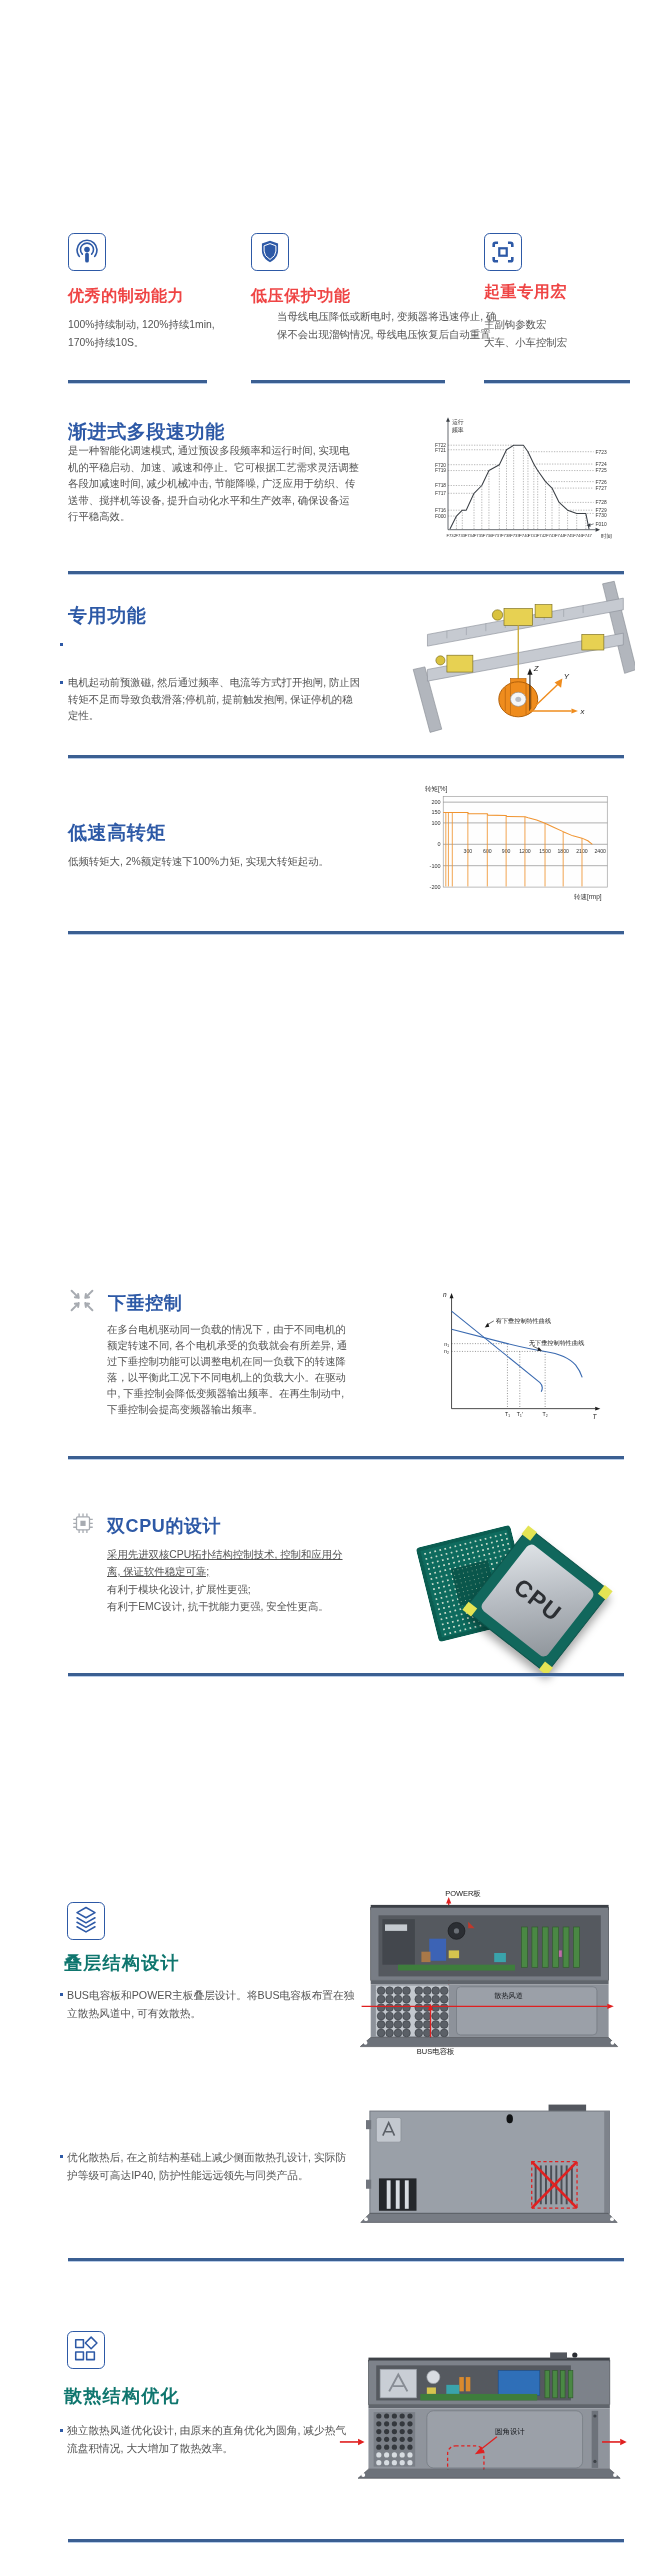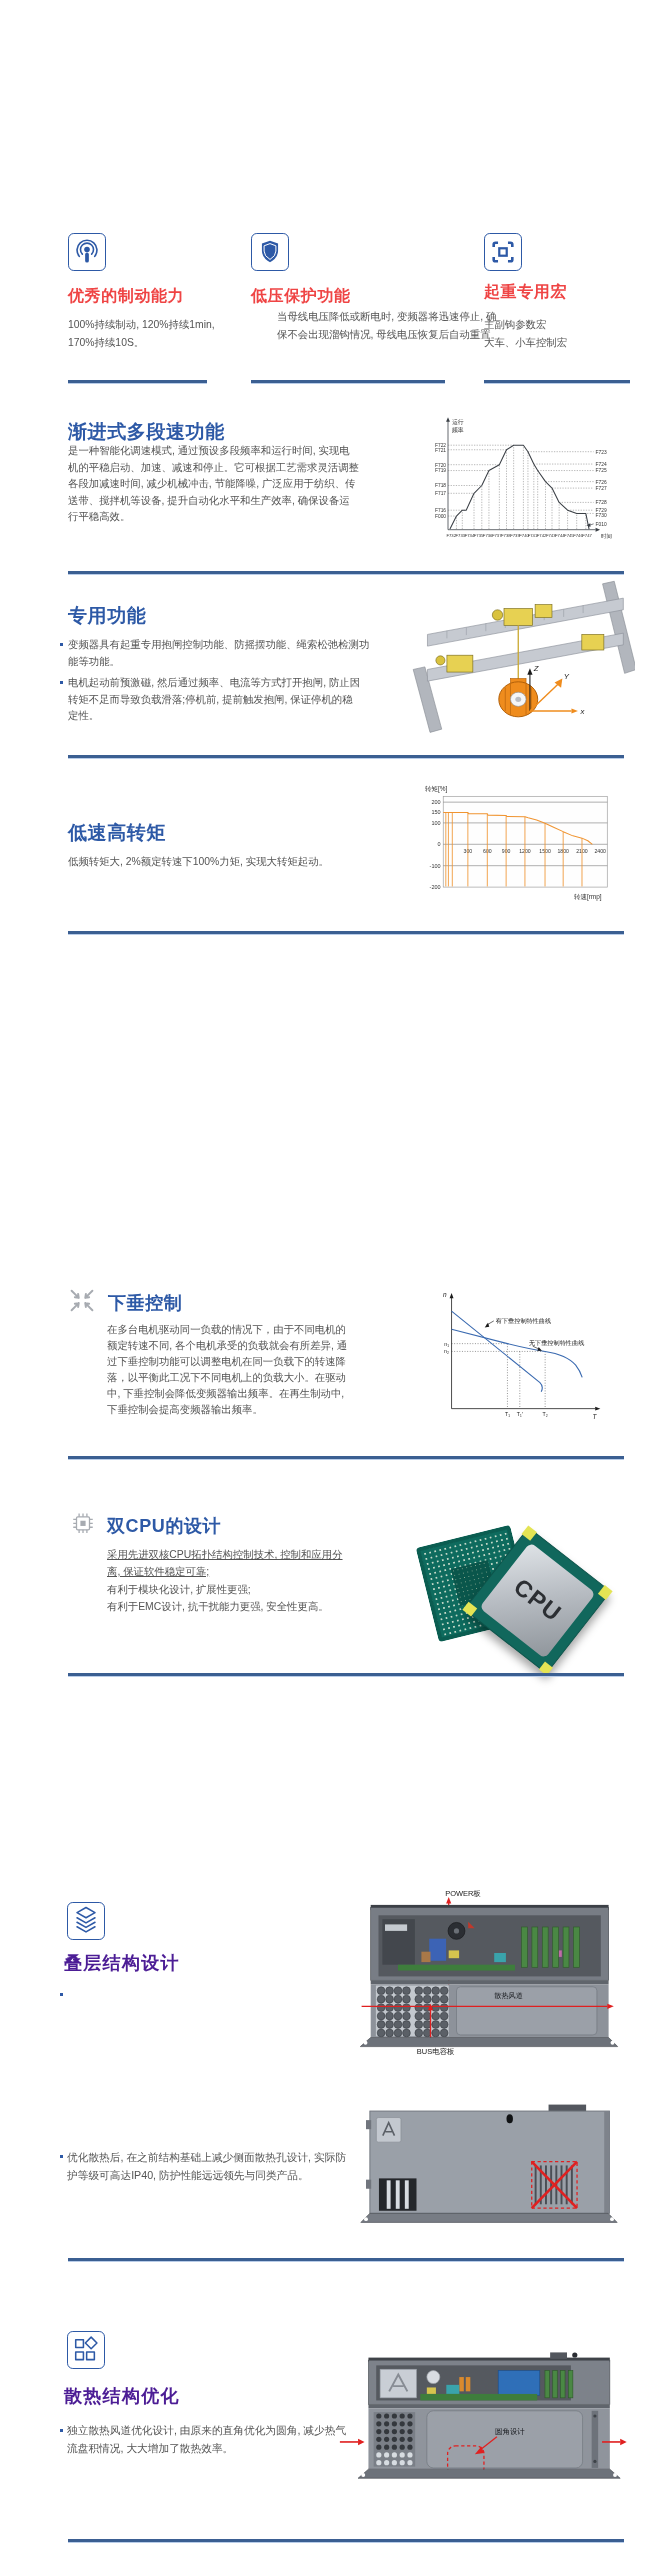--- a/index.html
+++ b/index.html
@@ -4,21 +4,21 @@
 <style>
   html,body{margin:0;padding:0;background:#ffffff;}
   #page{position:relative;width:650px;height:2576px;background:#ffffff;overflow:hidden;
         font-family:"Liberation Sans","DejaVu Sans",sans-serif;color:#545454;}
   .abs{position:absolute;}
   .icon-box{position:absolute;width:36px;height:36px;border:1.3px solid #2d59a6;border-radius:5.8px;
             background:#fff;display:flex;align-items:center;justify-content:center;}
   .feat-title{position:absolute;font-size:16px;font-weight:700;color:#ef4444;letter-spacing:0.6px;white-space:nowrap;}
   .sec-title-blue{position:absolute;font-size:19px;font-weight:700;color:#2d59a6;letter-spacing:0.6px;white-space:nowrap;}
   .sec-title-blue.sm{font-size:18px;}
-  .sec-title-dark{position:absolute;font-size:18px;font-weight:600;color:#4c1d95;letter-spacing:1.3px;white-space:nowrap;}
+  .sec-title-dark{position:absolute;font-size:18px;font-weight:600;color:#0f766e;letter-spacing:1.3px;white-space:nowrap;}
   .para{position:absolute;}
   .para .line{font-size:10.4px;line-height:16.6px;color:#545454;white-space:nowrap;}
   .para.lh27 .line{line-height:17.5px;}
   .para.lh28 .line{line-height:18px;font-size:10.7px;}
   .para.lh24 .line{line-height:16px;}
   .bar{position:absolute;height:2.6px;background:#3b5f92;border-bottom:1.3px solid #b9cde9;}
   .divider{position:absolute;left:68px;width:556px;height:2.6px;background:#3b5f92;border-bottom:1.3px solid #b9cde9;}
   .bullet-sq{position:absolute;width:3.2px;height:3.2px;background:#2d59a6;}
   .chart-svg{position:absolute;}
   svg text{font-family:"Liberation Sans","DejaVu Sans",sans-serif;}
@@ -151,24 +151,20 @@
       <text x="226" y="189">F745</text>
       <text x="240" y="189">F746</text>
       <text x="254" y="189">F747</text>
     </g>
   </svg>
 
   <div class="divider" style="top:571px;"></div>
 
   <div class="sec-title-blue" style="left:68px;top:603px;">专用功能</div>
   <div class="bullet-sq" style="left:60px;top:643px;"></div>
-  <div class="para" style="left:68px;top:637px;">
-    <div class="line">变频器具有起重专用抱闸控制功能、防摇摆功能、绳索松弛检测功</div>
-    <div class="line">能等功能。</div>
-  </div>
   <div class="bullet-sq" style="left:60px;top:681px;"></div>
   <div class="para" style="left:68px;top:675px;">
     <div class="line">电机起动前预激磁, 然后通过频率、电流等方式打开抱闸, 防止因</div>
     <div class="line">转矩不足而导致负载滑落;停机前, 提前触发抱闸, 保证停机的稳</div>
     <div class="line">定性。</div>
   </div>
 
   <svg class="chart-svg" style="left:408px;top:572px;" width="227" height="169" viewBox="0 0 350 260">
     <polygon points="300,18 318,14 352,150 334,156" fill="#b2b6bd" stroke="#898e96" stroke-width="1"></polygon>
     <polygon points="8,150 26,146 52,242 34,247" fill="#b2b6bd" stroke="#898e96" stroke-width="1"></polygon>
@@ -339,20 +335,24 @@
   <div class="divider" style="top:1673px;"></div>
 
   <div class="icon-box" style="left:67px;top:1902px;">
     <svg width="36" height="36" viewBox="0 0 56 56">
       <polygon points="28,7 42,15 28,23 14,15" fill="none" stroke="#2d59a6" stroke-width="2.4" stroke-linejoin="round"></polygon>
       <path d="M14,23 L28,31 L42,23 M14,30 L28,38 L42,30 M14,37 L28,45 L42,37" fill="none" stroke="#2d59a6" stroke-width="2.4" stroke-linejoin="round" stroke-linecap="round"></path>
     </svg>
   </div>
   <div class="sec-title-dark" style="left:64px;top:1951px;">叠层结构设计</div>
   <div class="bullet-sq" style="left:60px;top:1993px;"></div>
+  <div class="para lh28" style="left:67px;top:1986px;">
+    <div class="line">BUS电容板和POWER主板叠层设计。将BUS电容板布置在独</div>
+    <div class="line">立散热风道中, 可有效散热。</div>
+  </div>
 
   <svg class="chart-svg" style="left:359px;top:1888px;" width="260" height="169" viewBox="0 0 400 260">
     <text x="160" y="12" font-size="11.5" fill="#1a1a1a" text-anchor="middle">POWER板</text>
     <line x1="138" y1="150" x2="138" y2="22" stroke="#e02020" stroke-width="2"></line>
     <polygon points="134,24 142,24 138,14" fill="#e02020"></polygon>
     <rect x="18" y="26" width="366" height="8" fill="#3c4046"></rect>
     <rect x="18" y="30" width="366" height="112" fill="#787d85" stroke="#43474d"></rect>
     <rect x="30" y="42" width="342" height="94" fill="#55595f"></rect>
     <rect x="36" y="48" width="50" height="70" fill="#43474d"></rect>
     <rect x="40" y="56" width="34" height="10" fill="#c5cad0"></rect>

